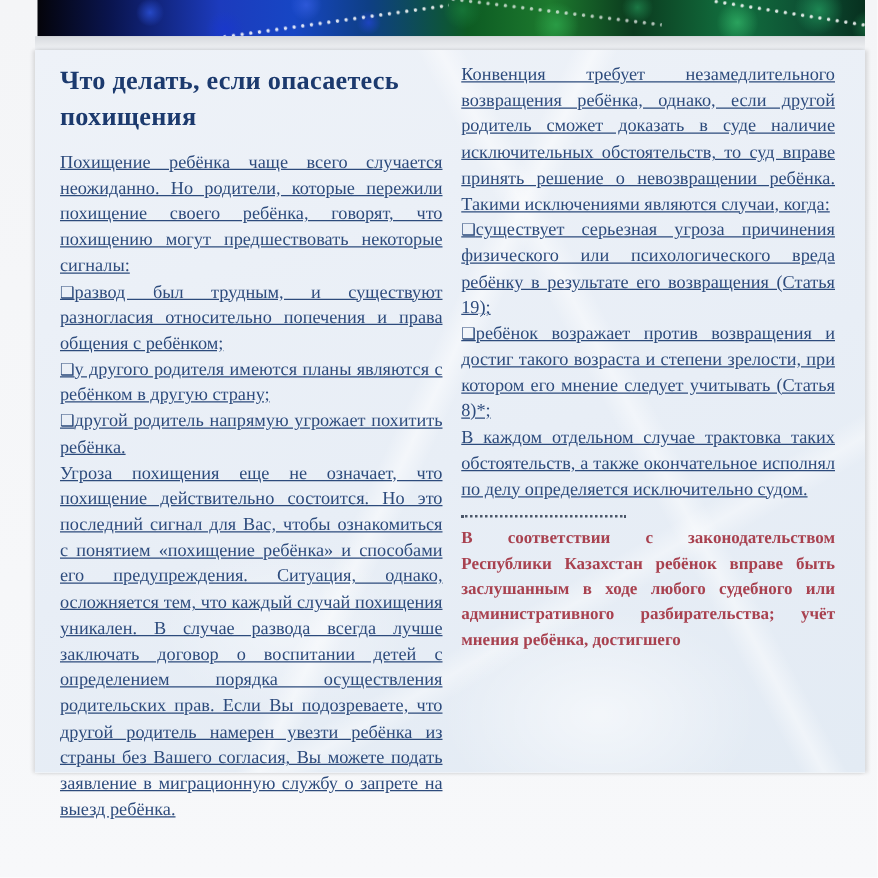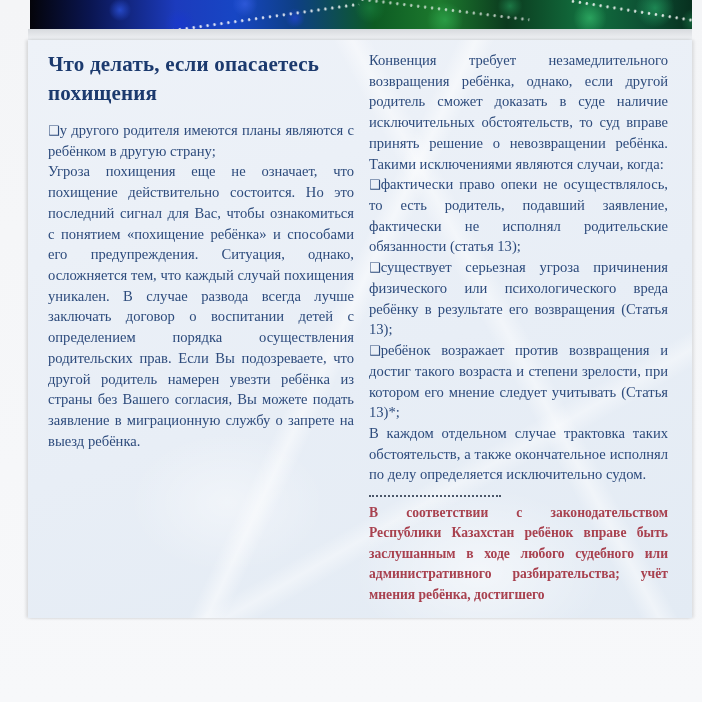--- a/index.html
+++ b/index.html
@@ -55,20 +55,21 @@
   .columns{position:relative;display:flex;gap:15px;}
   .col-left{width:306px;flex:none;}
   .col-right{flex:1;min-width:0;}
   h1{
     margin:0 0 12px 0;color:#1c3a6e;font-weight:bold;
     font-size:21px;line-height:1.38;letter-spacing:.2px;
   }
   p.body{
     margin:0;color:#2d4b7c;font-size:14.6px;line-height:1.42;
     text-align:justify;
+    text-decoration:underline;
   }
   .chk{font-family:"DejaVu Sans",sans-serif;font-size:13px;}
   .footnote{margin-top:10px;}
   .sep{width:132px;border-top:2px dotted #4a5668;margin:0 0 6px 0;}
   p.red{
     margin:0;color:#a8414f;font-size:13.6px;line-height:1.5;
     font-weight:bold;text-align:justify;
   }
 </style>
 </head>
@@ -79,29 +80,31 @@
   <div class="dots d2"></div>
   <div class="dots d3"></div>
 </div>
 <div class="edge"></div>
 
 <div class="page">
   <div class="columns">
 
     <div class="col-left">
       <h1>Что делать, если опасаетесь похищения</h1>
+      <p class="body">Похищение ребёнка чаще всего случается неожиданно.  Но родители, которые пережили похищение своего ребёнка, говорят, что похищению могут предшествовать некоторые сигналы:</p>
+      <p class="body"><span class="chk">❑</span><span>развод был трудным, и существуют разногласия относительно попечения и права общения с ребёнком;</span></p>
       <p class="body"><span class="chk">❑</span><span>у другого родителя имеются планы являются с ребёнком в другую страну;</span></p>
+      <p class="body"><span class="chk">❑</span><span>другой родитель напрямую угрожает похитить ребёнка.</span></p>
       <p class="body">Угроза похищения еще не означает, что похищение действительно состоится. Но это последний сигнал для Вас,  чтобы ознакомиться с понятием «похищение ребёнка» и способами его предупреждения. Ситуация, однако, осложняется тем, что каждый случай похищения уникален. В случае развода всегда лучше заключать договор о воспитании детей с определением порядка осуществления родительских прав.  Если Вы подозреваете, что другой родитель намерен увезти ребёнка из страны без Вашего согласия, Вы можете подать заявление в миграционную службу о запрете  на выезд ребёнка.</p>
     </div>
 
     <div class="col-right">
       <p class="body">Конвенция требует незамедлительного возвращения ребёнка, однако, если другой родитель сможет доказать в суде наличие исключительных обстоятельств, то суд вправе принять решение о невозвращении ребёнка. Такими исключениями являются случаи, когда:</p>
-      <p class="body"><span class="chk">❑</span><span>фактически право опеки не осуществлялось, то есть родитель, подавший заявление, фактически не исполнял родительские обязанности (статья 13);</span></p>
-      <p class="body"><span class="chk">❑</span><span>существует серьезная угроза причинения физического или психологического вреда ребёнку в результате его возвращения (Статья 13);</span></p>
-      <p class="body"><span class="chk">❑</span><span>ребёнок возражает против возвращения и достиг такого возраста и степени зрелости, при котором его мнение следует учитывать (Статья 13)*;</span></p>
+      <p class="body"><span class="chk">❑</span><span>существует серьезная угроза причинения физического или психологического вреда ребёнку в результате его возвращения (Статья 19);</span></p>
+      <p class="body"><span class="chk">❑</span><span>ребёнок возражает против возвращения и достиг такого возраста и степени зрелости, при котором его мнение следует учитывать (Статья 8)*;</span></p>
       <p class="body">В каждом отдельном случае трактовка таких обстоятельств, а также окончательное исполнял по делу определяется исключительно судом.</p>
 
       <div class="footnote">
         <div class="sep"></div>
         <p class="red">В соответствии с законодательством Республики Казахстан ребёнок вправе быть заслушанным в ходе любого судебного или административного разбирательства; учёт мнения ребёнка, достигшего</p>
       </div>
     </div>
 
   </div>
 </div>

